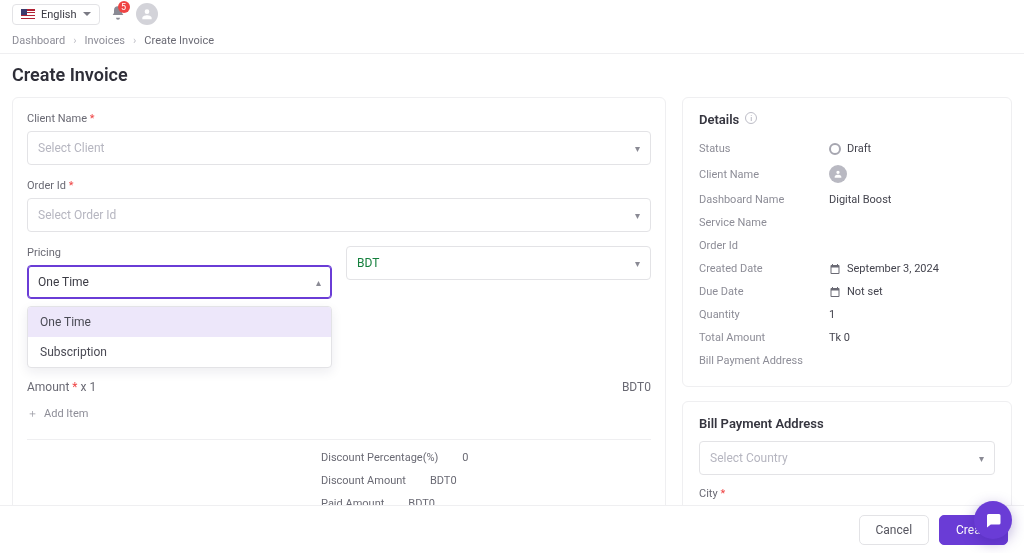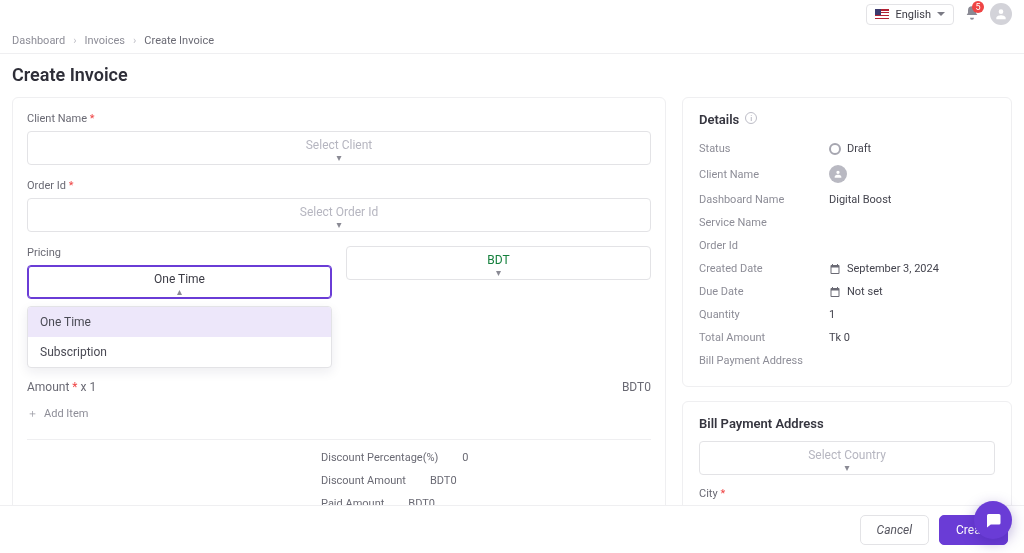--- a/index.html
+++ b/index.html
@@ -23,21 +23,20 @@
     background: var(--bg);
     width: 1024px;
     height: 553px;
     overflow: hidden;
     position: relative;
   }
   
   .topbar {
     height: 28px;
     display: flex;
-    justify-content: flex-end;
     align-items: center;
     gap: 10px;
     padding: 0 12px;
   }
   .lang-select {
     display: flex; align-items: center; gap: 6px;
     border: 1px solid var(--border); border-radius: 4px;
     padding: 3px 8px; font-size: 11px; cursor: pointer;
   }
   .flag {
@@ -71,21 +70,21 @@
   }
   .left-col { flex:1; background:#fff; border:1px solid var(--divider); border-radius:6px; padding:14px 14px 20px; }
   .right-col { width:330px; display:flex; flex-direction:column; gap:14px; }
 
   .field { margin-bottom:14px; }
   .field-label { font-size:11px; color:var(--text-label); margin-bottom:6px; }
   .req { color:var(--required); }
   .select, .text-input {
     width:100%; height:34px; border:1px solid var(--border); border-radius:4px;
     background:#fff; display:flex; align-items:center; justify-content:space-between;
-    padding:6px 10px; font-size:12px; color:var(--text-dim); cursor:pointer;flex-direction:column;
+    padding:6px 10px; font-size:12px; color:var(--text-dim); cursor:pointer;
   }
   .select .placeholder { color:#b6b6c0; }
   .select .value { color:#3b3b44; }
   .select.focused { border-color:var(--primary); box-shadow:0 0 0 1px var(--primary) inset; }
   .select .arrow { color:#8a8a94; font-size:10px; }
 
   .two-col { display:flex; gap:14px; }
   .two-col > div { flex:1; }
   .pricing-col { flex:1; position:relative; }
   .currency-col { width:210px; }
@@ -128,21 +127,21 @@
   .text-input input { border:none; outline:none; width:100%; font-size:12px; background:transparent; color:#3b3b44; }
   .text-input input::placeholder { color:#b6b6c0; }
 
   
   .footer {
     position:absolute; left:0; right:0; bottom:0; height:48px;
     background:#fff; border-top:1px solid var(--divider);
     display:flex; justify-content:flex-end; align-items:center; gap:10px; padding:0 16px;
   }
   .btn { height:30px; padding:0 16px; border-radius:5px; font-size:12px; cursor:pointer; display:flex; align-items:center; }
-  .btn.cancel { background:#fff; border:1px solid var(--border); color:#55555f;font-style:italic; }
+  .btn.cancel { background:#fff; border:1px solid var(--border); color:#55555f; }
   .btn.primary { background:var(--primary); border:1px solid var(--primary); color:#fff; }
 
   
   .fab {
     position:absolute; right:12px; bottom:14px; width:38px; height:38px; border-radius:50%;
     background:#6a3cd6; display:flex; align-items:center; justify-content:center; cursor:pointer;
     box-shadow:0 4px 14px rgba(60,30,150,.35);
   }
   .fab svg { width:18px; height:18px; fill:#fff; }
 </style>

